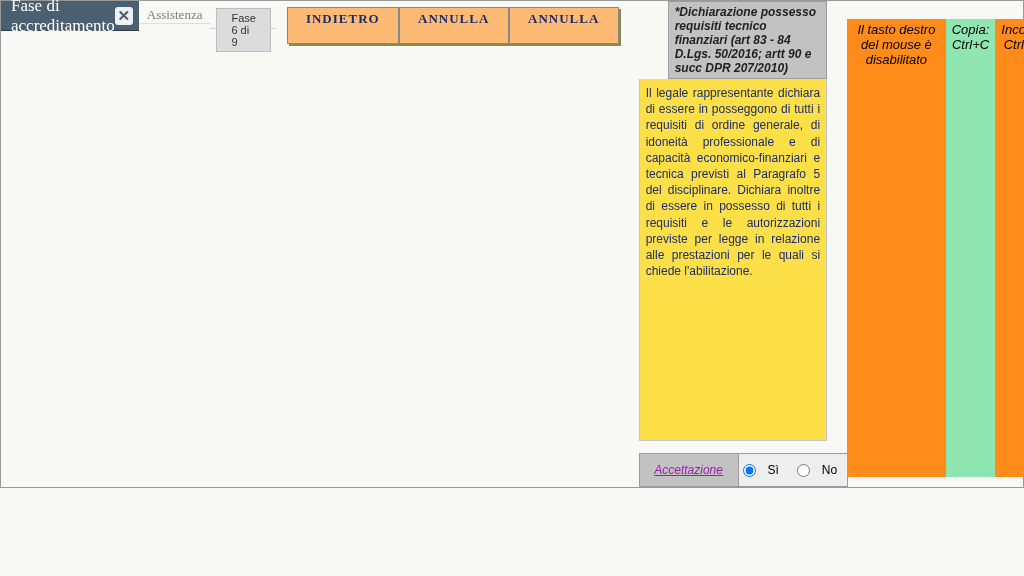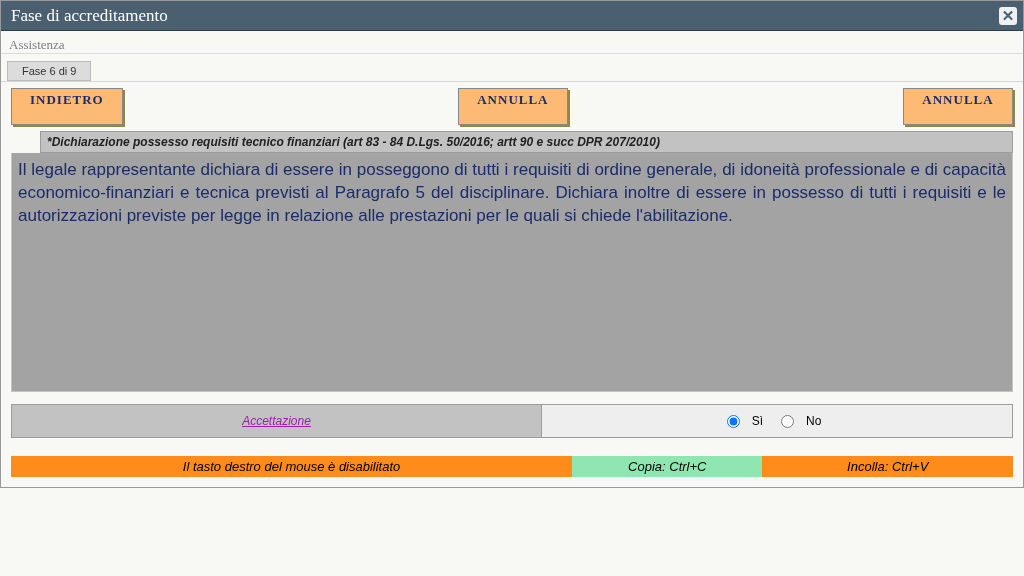--- a/index.html
+++ b/index.html
@@ -1,18 +1,18 @@
 <!DOCTYPE html>
 <html><head>
 <meta charset="utf-8">
 <style>
   * { box-sizing: border-box; margin: 0; padding: 0; }
   html, body { width: 1024px; height: 576px; font-family: Arial, Helvetica, sans-serif; background: #f8f8f4; overflow: hidden; }
   
-  .window { width: 1024px; height: 488px; display: flex; flex-direction: column; border: 1px solid #999; }
+  .window { width: 1024px; height: 488px; display: flex; flex-direction: row; border: 1px solid #999; }
   
   
   .titlebar { background: #4a6071; color: #fff; height: 30px; display: flex; align-items: center; padding: 0 6px 0 10px; border-bottom: 1px solid #2e3d48; }
   .titlebar-title { font-size: 17px; font-weight: normal; flex: 1; font-family: Georgia, 'Times New Roman', serif; }
   .close-btn { width: 18px; height: 18px; background: #eef0f2; color: #4a6071; border-radius: 3px; display: flex; align-items: center; justify-content: center; font-size: 15px; font-weight: bold; cursor: pointer; }
   
   
   .menubar { background: #f8f8f4; height: 23px; display: flex; align-items: flex-end; padding: 0 8px; border-bottom: 1px solid #ddd; color: #7e7e7e; font-family: Georgia, serif; font-size: 13px; }
   .menu-item { cursor: pointer; }
   
@@ -20,21 +20,21 @@
   .tabrow { padding: 7px 6px 0 6px; border-bottom: 1px solid #d6d6d6; height: 28px; }
   .tab { display: inline-block; background: #dcdcdc; border: 1px solid #bcbcbc; padding: 3px 14px; font-size: 11px; color: #333; position: relative; top: 0; cursor: default; }
   
   
   .buttonrow { padding: 6px 10px 6px 10px; display: flex; justify-content: space-between; align-items: flex-start; }
   .yellow-btn { background: #fdba74; color: #1b2b6b; font-weight: bold; font-family: Georgia, serif; font-size: 13px; letter-spacing: 1px; padding: 3px 18px 16px 18px; border: 1px solid #888; box-shadow: 2px 2px 0 #8a8a4a; cursor: pointer; min-width: 110px; text-align: center; }
   
   
   .content { padding: 0 10px; flex: 1; display: flex; flex-direction: column; }
   .section-header { background: #c2c2c2; border: 1px solid #9c9c9c; font-style: italic; font-weight: bold; font-size: 12px; padding: 3px 6px; color: #222; margin-left: 29px; }
-  .declaration-body { background: #a3a3a3; border: 1px solid #c5c5c5; border-top: none; padding: 6px 6px; font-size: 17px; color: #1b2b6b; text-align: justify; flex: 1; line-height: 1.35; }
+  .declaration-body { background: #fde047; border: 1px solid #c5c5c5; border-top: none; padding: 6px 6px; font-size: 12px; color: #1b2b6b; text-align: justify; flex: 1; line-height: 1.35; }
   
   
   .accept-row { display: flex; margin-top: 12px; }
   .accept-cell-l { flex: 0 0 53%; background: #c2c2c2; border: 1px solid #9c9c9c; font-style: italic; font-size: 12px; text-align: center; padding: 9px 4px; color: #a21caf; text-decoration: underline; }
   .accept-cell-r { flex: 1; background: #eeeeee; border: 1px solid #9c9c9c; border-left: none; font-size: 12px; text-align: center; padding: 3px 4px; display:flex; align-items:center; justify-content:center; gap:12px; }
   .accept-cell-r label { font-size: 12px; margin-right: 6px; }
   .accept-cell-r input { vertical-align: middle; }
   
   
   .footer-row { display: flex; margin: 18px 10px 10px 10px; }

